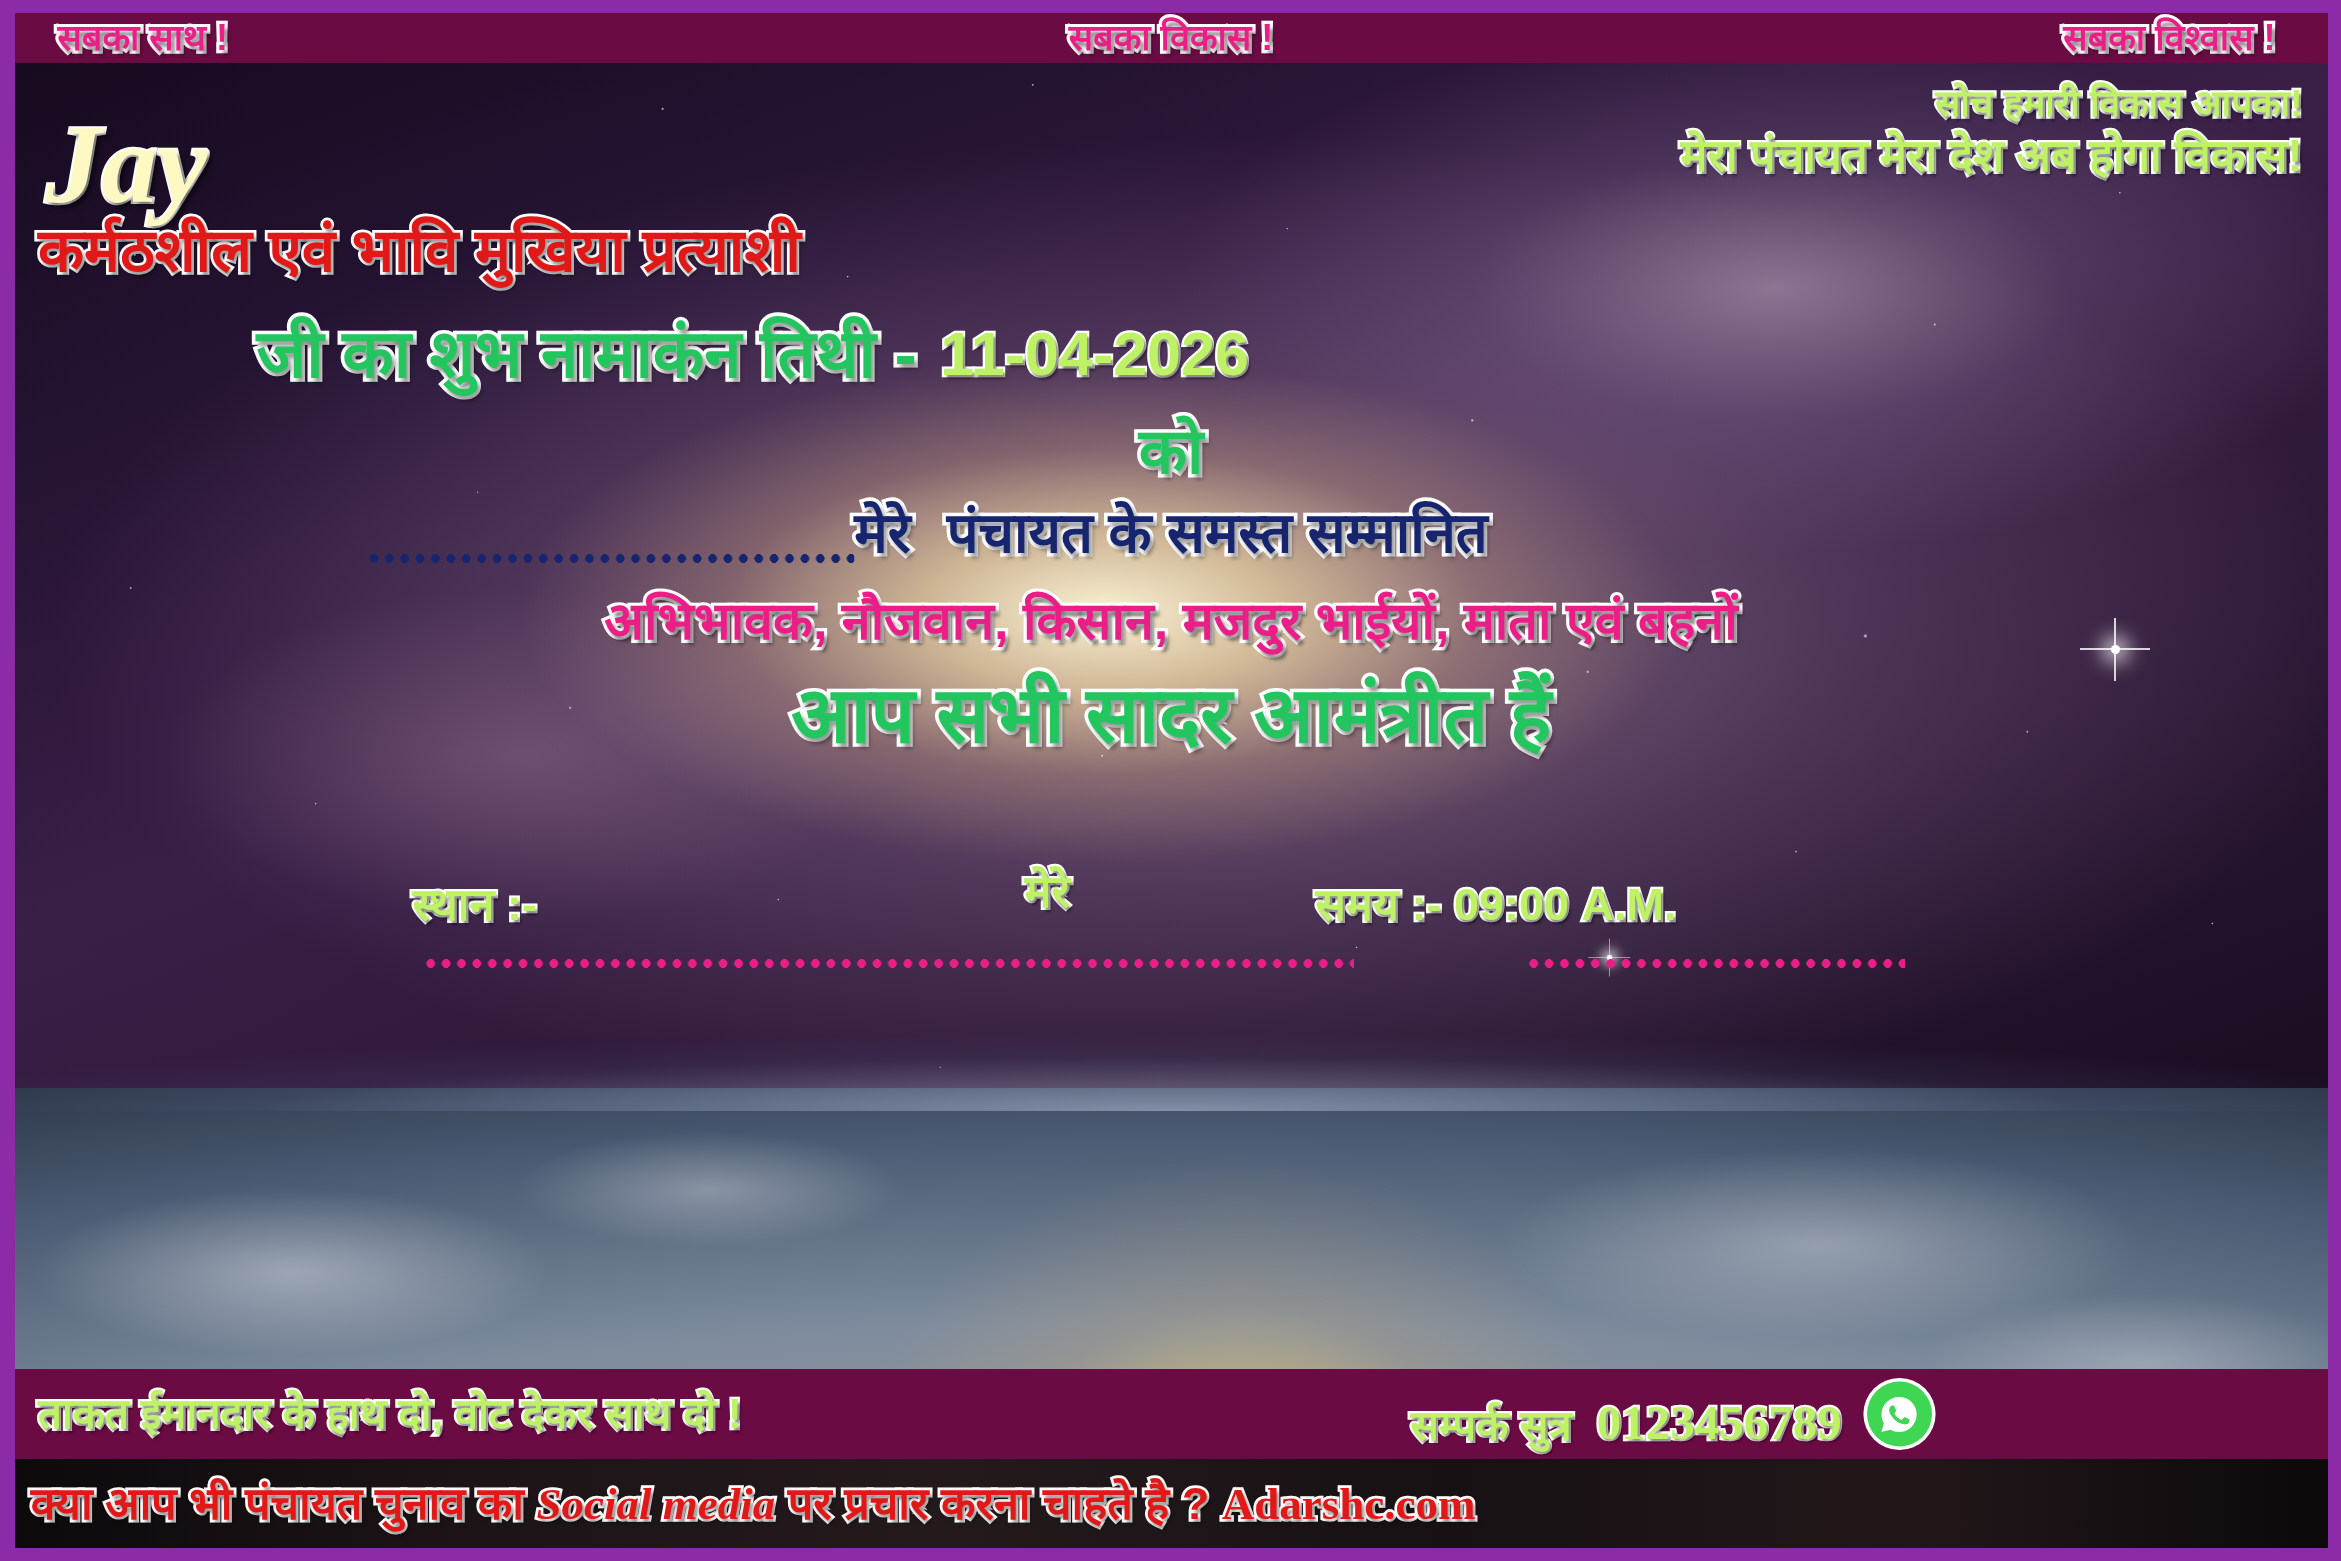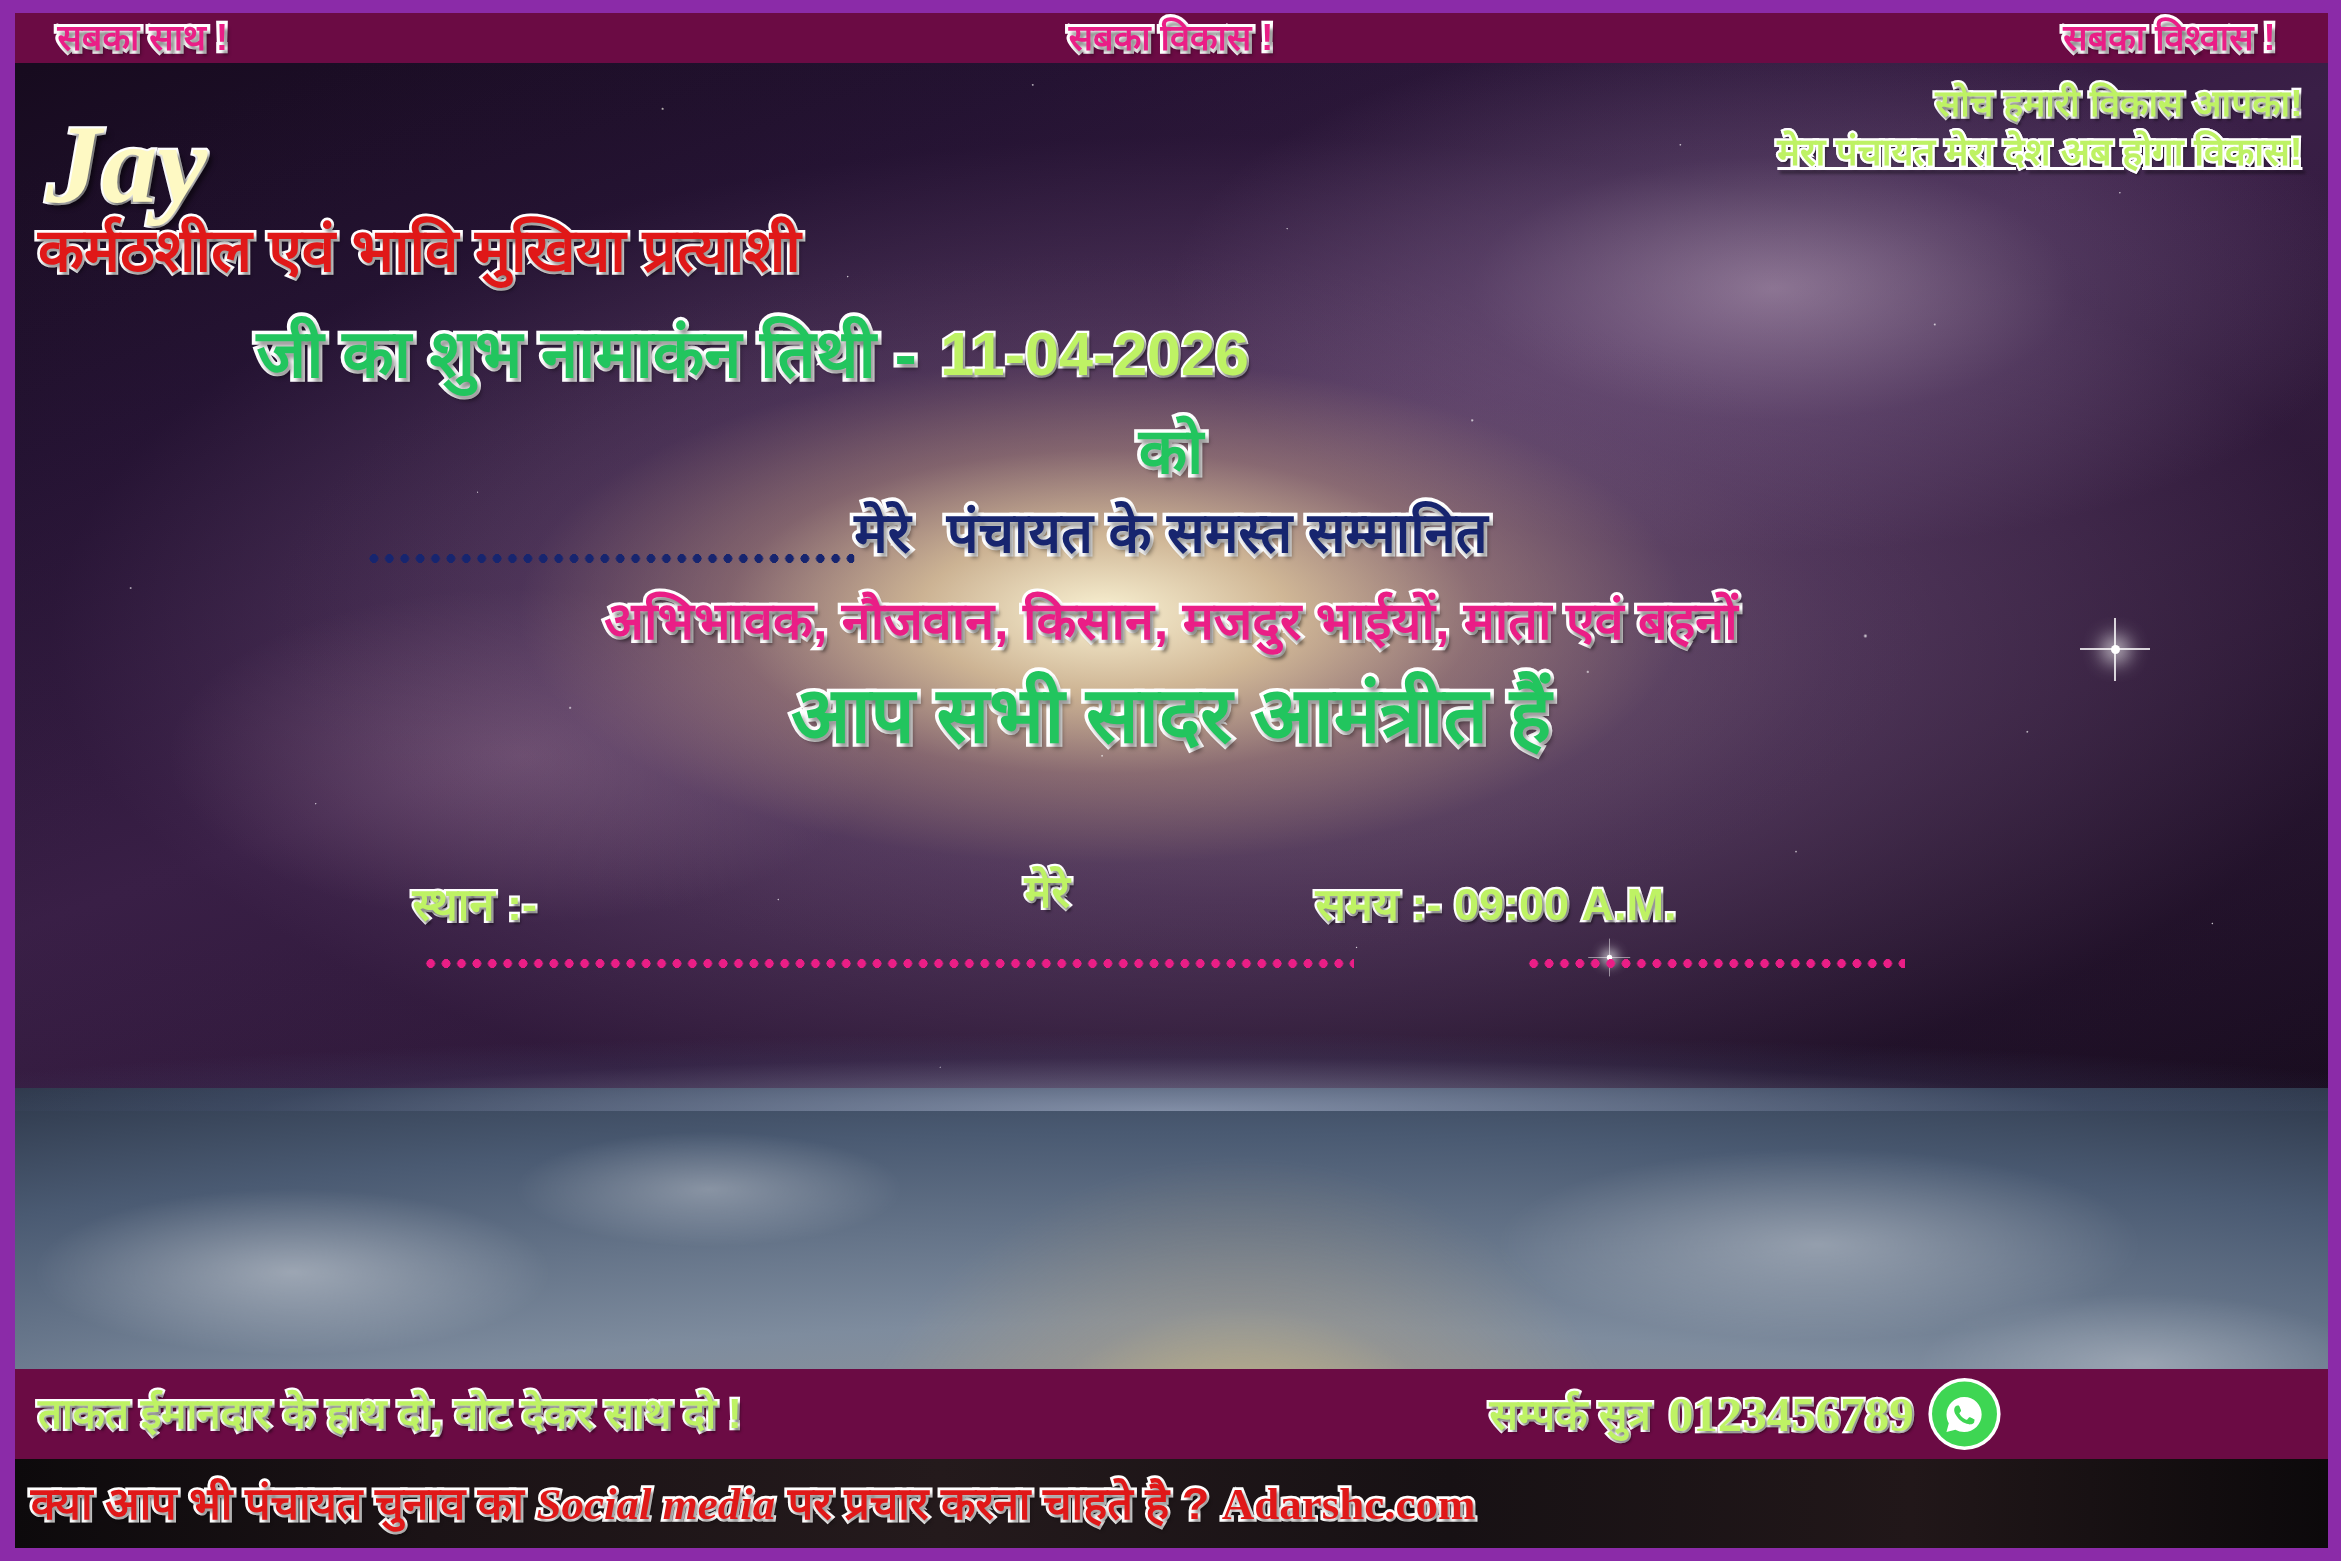--- a/index.html
+++ b/index.html
@@ -151,21 +151,21 @@
   .sl2{ left:50%; top:50%; transform:translate(-50%,-50%); }
   .sl3{ right:52px; top:50%; transform:translateY(-50%); }
 
   
   .body-area{ position:absolute; left:0; right:0; top:56px; bottom:179px; }
 
   .tagline{
     position:absolute; right:25px; text-align:right;
   }
   .tagline .t1{ font-size:37px; display:block; }
-  .tagline .t2{ font-size:38px; display:block; margin-top:11px;text-decoration:underline; }
+  .tagline .t2{ font-size:45px; display:block; margin-top:11px; }
 
   .jay{
     position:absolute; left:31px; top:42px;
     font-family:"Liberation Serif", serif;
     font-style:italic;
     font-weight:bold;
     font-size:112px;
     color:#fef9c3;
     -webkit-text-stroke:4.5px #ffffff;
     paint-order:stroke fill;
@@ -208,22 +208,22 @@
   }
   .dots-pink-2{
     position:absolute; left:1511px; top:76px; width:379px; height:11px;
     background-image:radial-gradient(circle, #EA1E86 45%, transparent 48%);
     background-size:15.4px 11px; background-repeat:repeat-x;
   }
 
   
   .bb-left{ position:absolute; left:23.5px; top:50%; transform:translateY(-50%); font-size:42px; }
   .bb-contact{
-    position:absolute; left:1475px; top:50%; transform:translateY(-50%);
-    display:flex; align-items:center; gap:18px;
+    position:absolute; left:1396px; top:50%; transform:translateY(-50%);
+    display:flex; align-items:flex-end; gap:25px;
   }
   .bb-contact .lbl{ font-size:42px; }
   .bb-contact .num{ font-size:49px; font-family:"Liberation Serif", serif; }
   .wa{
     width:65px; height:65px; border-radius:50%;
     background:#3ED653;
     position:relative; flex:0 0 auto;
     box-shadow:0 0 0 3.6px #ffffff;
   }
   .wa svg{ position:absolute; left:50%; top:50%; transform:translate(-50%,-50%); }

